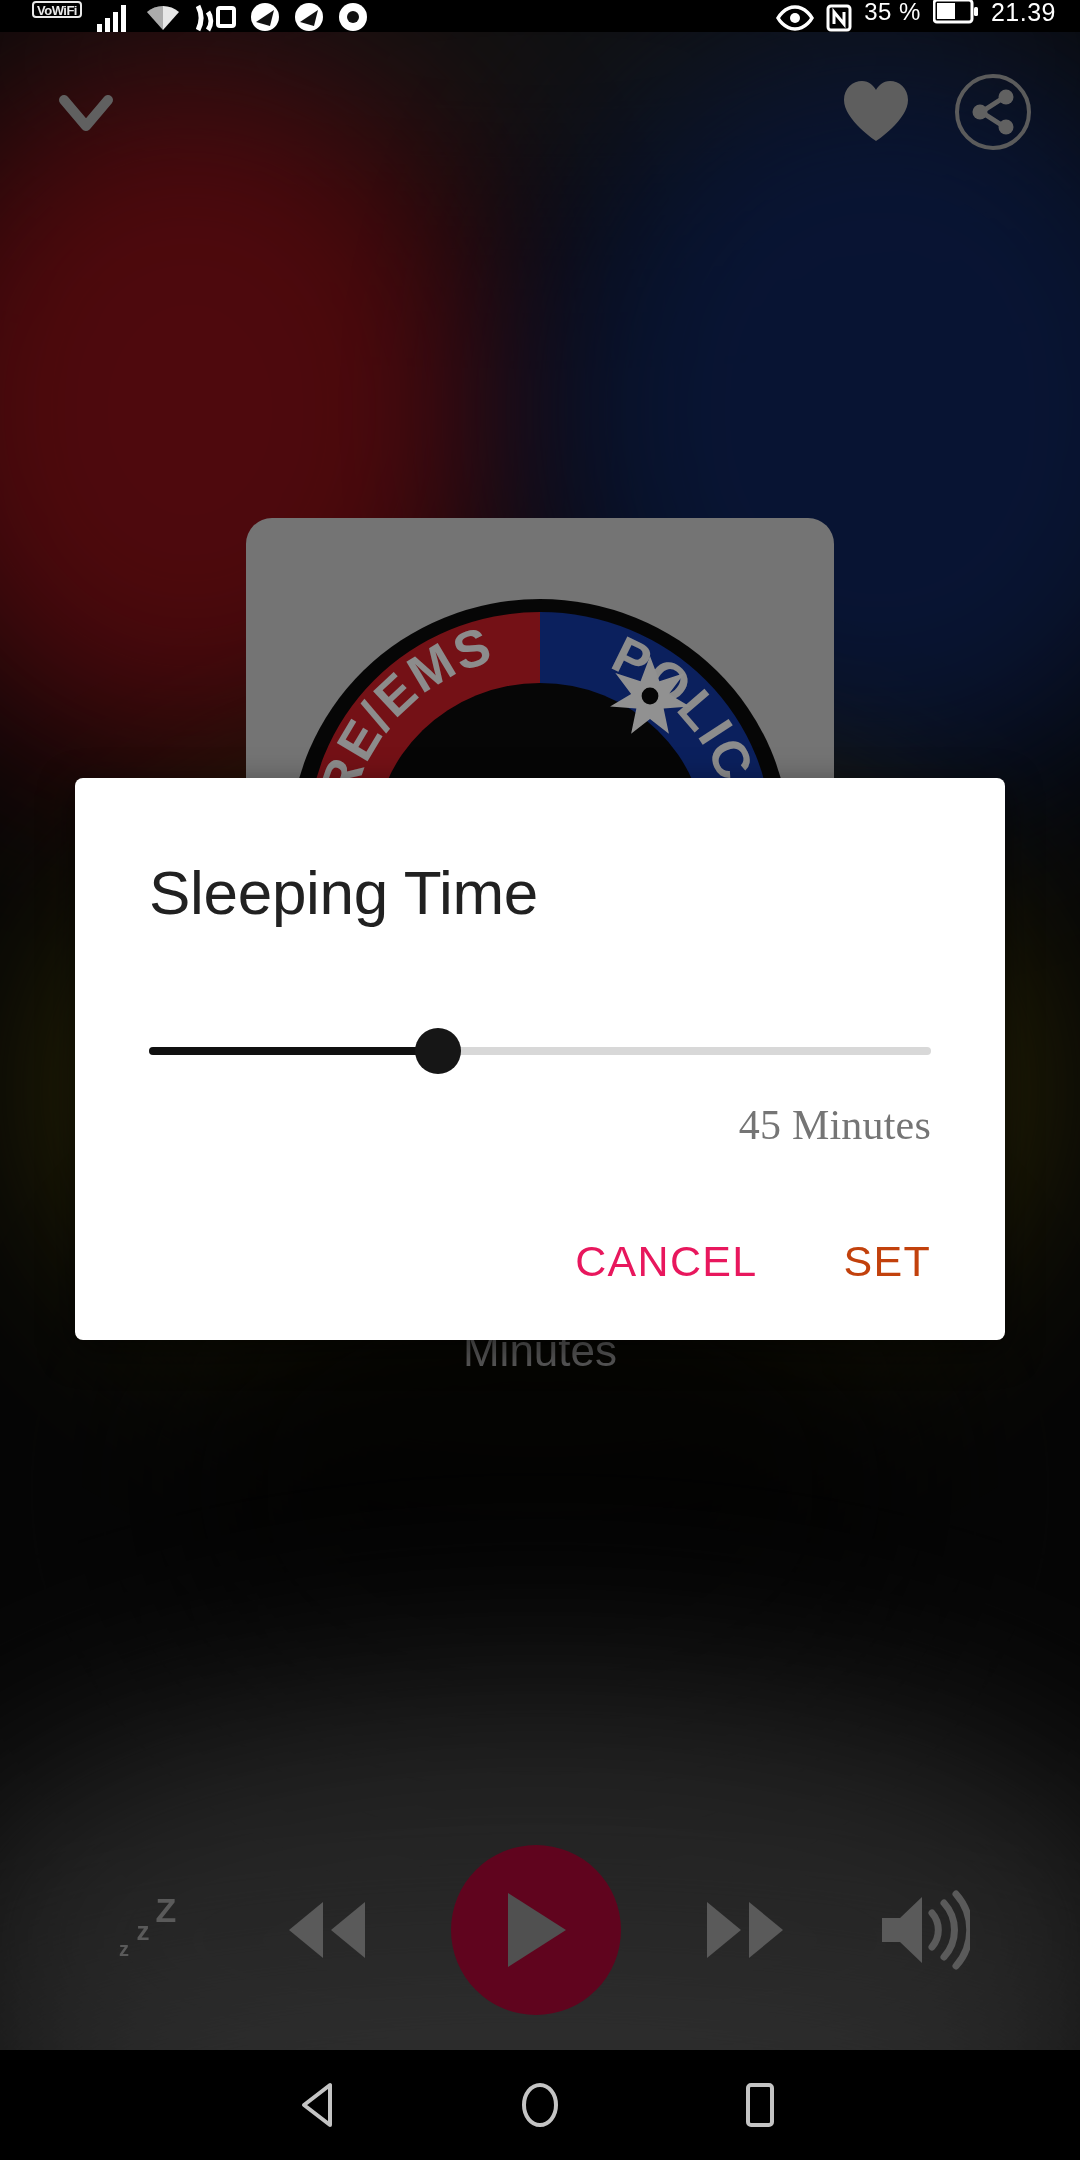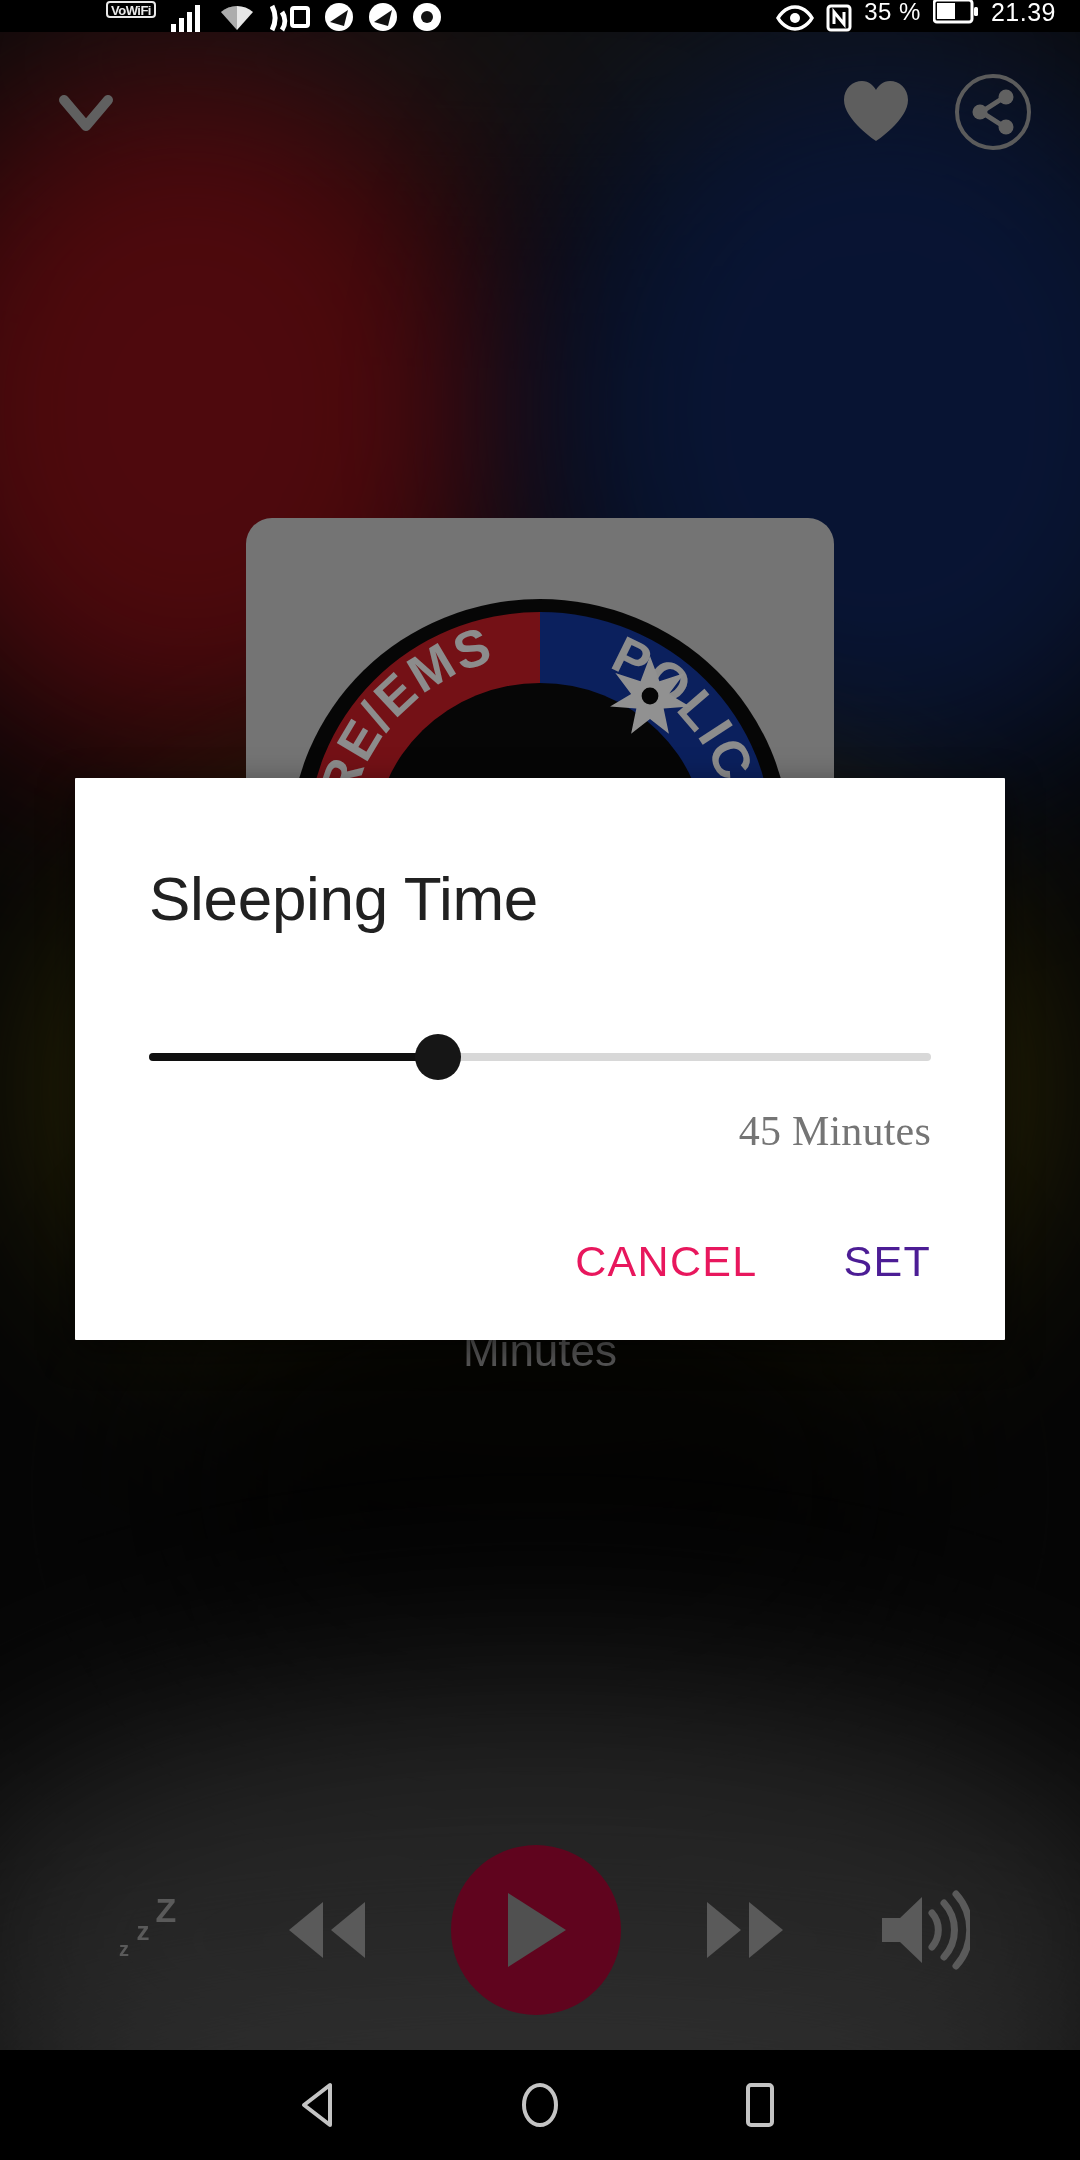--- a/index.html
+++ b/index.html
@@ -20,21 +20,21 @@
   .blob.gray    { left:-80px; top:1680px; width:1240px; height:520px;  background:#4a4a4a; opacity:.85; }
   .blob.gray2   { left:-60px; top:1980px; width:1200px; height:260px;  background:#555; opacity:.9; }
   .blob.topgray { left:-60px; top:-40px;  width:1200px; height:200px;  background:#3a3a3a; opacity:.55; }
 
   
   #status-bar {
     position:absolute; left:0; top:0; width:1080px; height:32px;
     background:#000; color:#fff; display:flex; align-items:flex-start;
     z-index:40; overflow:hidden;
   }
-  .sb-left { display:flex; align-items:flex-end; gap:14px; padding-left:106px; height:32px; }
+  .sb-left { display:flex; align-items:flex-end; gap:14px; padding-left:32px; height:32px; }
   .sb-right { margin-left:auto; display:flex; align-items:flex-end; gap:12px; padding-right:24px; height:32px; }
   .sb-icon { display:block; }
   .vowifi {
     border:2px solid #e9e9e9; border-radius:4px; color:#e9e9e9;
     font-size:13px; font-weight:bold; letter-spacing:-.5px;
     padding:0 3px; line-height:15px; height:17px; margin-bottom:14px;
     font-family:"Liberation Sans", sans-serif;
   }
   .sb-pct { font-size:24px; line-height:20px; margin-bottom:10px; font-weight:400; letter-spacing:.5px;}
   .sb-time { font-size:25px; line-height:20px; margin-bottom:10px; letter-spacing:.5px; }
@@ -80,23 +80,23 @@
 
   
   #scrim {
     position:absolute; left:0; top:0; width:1080px; height:2160px;
     background:rgba(0,0,0,.42); z-index:30;
   }
 
   
   #dialog {
     position:absolute; left:75px; top:778px; width:930px; height:562px;
-    background:#fff; border-radius:1px; z-index:35;
+    background:#fff; border-radius:8px; z-index:35;
     box-shadow:0 10px 34px rgba(0,0,0,.55);
-    padding:8px 74px;
+    padding:2px 74px;
   }
   #dialog-title {
     font-size:62px; color:#212121; font-weight:400;
     padding-top:78px; letter-spacing:-.3px; line-height:70px;
   }
   #slider-row { margin-top:100px; position:relative; height:46px; }
   #slider-track {
     position:absolute; left:0; top:19px; width:100%; height:8px;
     background:#d8d8d8; border-radius:4px;
   }
@@ -251,21 +251,21 @@
   <div id="slider-row">
     <div id="slider-track" style="background: rgb(216, 216, 216);"></div>
     <div id="slider-fill" style="width: 37%; background: rgb(16, 16, 16);"></div>
     <div id="slider-thumb" style="left: 37%;"></div>
   </div>
 
   <div id="slider-value" style="color: rgb(117, 117, 117); font-family: Liberation Serif, serif;">45 Minutes</div>
 
   <div id="dialog-actions">
     <button class="dlg-btn" style="color: rgb(232, 23, 93);">CANCEL</button>
-    <button class="dlg-btn" style="color: #4c1d95;">SET</button>
+    <button class="dlg-btn" style="color: #c2410c;">SET</button>
   </div>
 </div>
 
 <div id="status-bar">
   <div class="sb-left">
     <div class="vowifi">VoWiFi</div>
     <svg class="sb-icon" width="34" height="30" viewBox="0 0 34 30">
       <rect x="1" y="22" width="5" height="8" fill="#fff"></rect>
       <rect x="9" y="16" width="5" height="14" fill="#fff"></rect>
       <rect x="17" y="10" width="5" height="20" fill="#fff"></rect>

